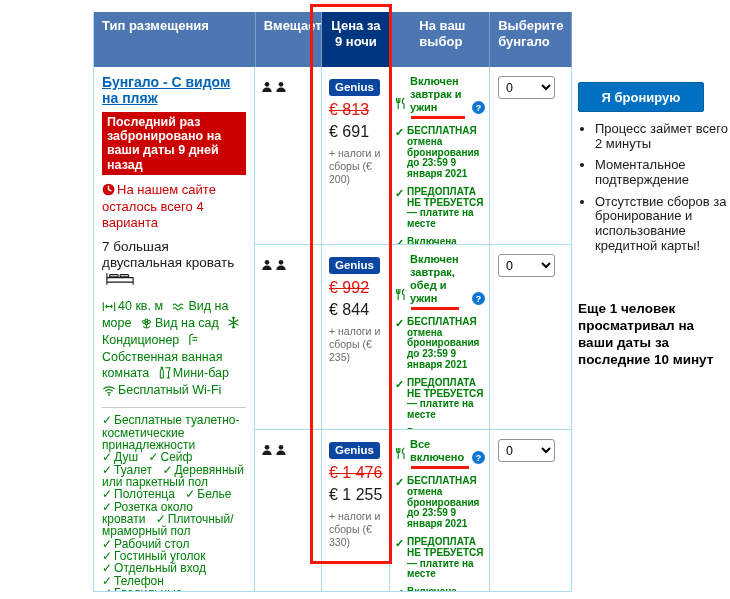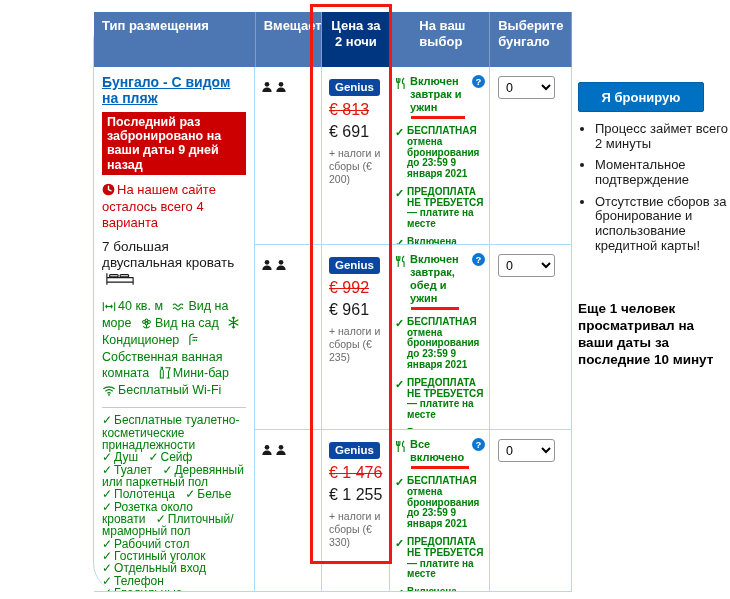--- a/index.html
+++ b/index.html
@@ -2,21 +2,21 @@
 <html><head>
 <meta charset="utf-8">
 <style>
   * { box-sizing: border-box; }
   body { margin: 0; background: #fff; }
   .page {
     position: relative; width: 730px; height: 599px; overflow: hidden;
     background: #fff; font-family: "Liberation Sans", sans-serif; color: #1a1a1a;
   }
   
-  .rates-table { position: absolute; left: 93px; top: 12px; width: 479px; border-left: 1px solid #a9dcf7; border-radius: 29px; }
+  .rates-table { position: absolute; left: 93px; top: 12px; width: 479px; border-left: 1px solid #a9dcf7; }
   .thead { display: flex; }
   .th {
     background: #4d77b2; color: #fff; font-weight: bold; font-size: 13px; line-height: 1.2;
     padding: 6px 5px 6px 8px; height: 55px; border-right: 1px solid #7f9fc9; overflow: hidden;
   }
   .col-type { width: 162px; } .col-occ { width: 67px; } .col-price { width: 68px; }
   .col-choice { width: 100px; padding-left: 29px; } .col-select { width: 82px; }
   .th.selected { background: #003580; text-align: center; position: relative; padding-left: 5px; }
   .tbody { display: flex; }
   .room-cell {
@@ -48,21 +48,21 @@
   
   .occ-cell { padding-top: 12px; white-space: nowrap; }
   .occ-cell .ic { margin-right: 2px; }
   .price-cell { padding-top: 10px; padding-left: 7px; }
   .genius { display: inline-block; background: #0b47a1; color: #fff; font-weight: bold;
     font-size: 11.5px; padding: 2px 6px 3px; border-radius: 3px; margin-bottom: 5px; }
   .old-price { color: #e0150b; font-size: 16px; text-decoration: line-through; margin-bottom: 4px; }
   .cur-price { color: #1a1a1a; font-size: 16px; margin-bottom: 6px; }
   .tax-note { color: #6b6b6b; font-size: 10.5px; line-height: 1.25; width: 54px; }
   .choice-cell { padding: 8px 4px 8px 5px; }
-  .meal-row { display: flex; align-items: flex-start; }
+  .meal-row { display: flex; align-items: flex-end; }
   .meal-row .ic { flex: 0 0 auto; margin-top: 1px; }
   .meal-label { flex: 1 1 auto; color: #008009; font-weight: bold; font-size: 11px;
     line-height: 1.18; margin: 0 2px 0 3px; }
   .help { flex: 0 0 auto; width: 13px; height: 13px; border-radius: 50%; background: #0d76d1;
     color: #fff; font-size: 9.5px; font-weight: bold; text-align: center; line-height: 13px; cursor: pointer; }
   .annot-underline { height: 3px; background: #f3170c; margin: 2px 0 7px 16px; }
   .rate-row:nth-child(1) .annot-underline { width: 54px; }
   .rate-row:nth-child(2) .annot-underline { width: 48px; }
   .rate-row:nth-child(3) .annot-underline { width: 58px; }
   .perk { display: flex; margin-bottom: 7px; }
@@ -86,21 +86,21 @@
 </head>
 <body>
 
 <div class="page">
 
   <div class="rates-table">
     <div class="thead">
       <div class="th col-type">Тип размещения</div>
       <div class="th col-occ">Вмещает</div>
       <div class="th col-price selected">
-        <span>Цена за 2 ночи</span>
+        <span>Цена за 9 ночи</span>
         
       </div>
       <div class="th col-choice">На ваш выбор</div>
       <div class="th col-select">Выберите бунгало</div>
     </div>
 
     <div class="tbody">
       <div class="room-cell">
         <a class="room-link">Бунгало - С видом на пляж</a>
         <div class="last-booked">Последний раз забронировано на ваши даты 9 дней назад</div>
@@ -175,21 +175,21 @@
             <div class="cell col-select select-cell"><select class="bungalow-select"><option>0</option></select></div>
           </div>
           <div class="rate-row">
             <div class="cell col-occ occ-cell"><span class="ic"><svg width="12" height="12" viewBox="0 0 16 16">
                   <circle cx="8" cy="4.4" r="3.1" fill="#1a1a1a"></circle>
                   <path d="M1.8 14.6c0-3.6 2.7-5.8 6.2-5.8s6.2 2.2 6.2 5.8z" fill="#1a1a1a"></path>
                 </svg></span><span class="ic"><svg width="12" height="12" viewBox="0 0 16 16">
                   <circle cx="8" cy="4.4" r="3.1" fill="#1a1a1a"></circle>
                   <path d="M1.8 14.6c0-3.6 2.7-5.8 6.2-5.8s6.2 2.2 6.2 5.8z" fill="#1a1a1a"></path>
                 </svg></span></div>
-            <div class="cell col-price price-cell"><span class="genius">Genius</span><div class="old-price">€ 992</div><div class="cur-price">€ 961</div><div class="tax-note">+ налоги и сборы (€ 235)</div></div>
+            <div class="cell col-price price-cell"><span class="genius">Genius</span><div class="old-price">€ 992</div><div class="cur-price">€ 844</div><div class="tax-note">+ налоги и сборы (€ 235)</div></div>
             <div class="cell col-choice choice-cell">
               <div class="meal-row">
                 <span class="ic"><svg width="12" height="13" viewBox="0 0 13 14" fill="none" stroke="#008009" stroke-width="1.2">
                     <path d="M3.5 1v12M1.7 1v3.2a1.8 1.8 0 0 0 3.6 0V1M9.8 1C8.6 2 8 3.6 8 5.2c0 1.4.7 2.3 1.8 2.3V13"></path>
                   </svg></span>
                 <span class="meal-label">Включен завтрак, обед и ужин</span>
                 <span class="help">?</span>
               </div>
               <div class="annot-underline"></div>
               <div class="perk">

